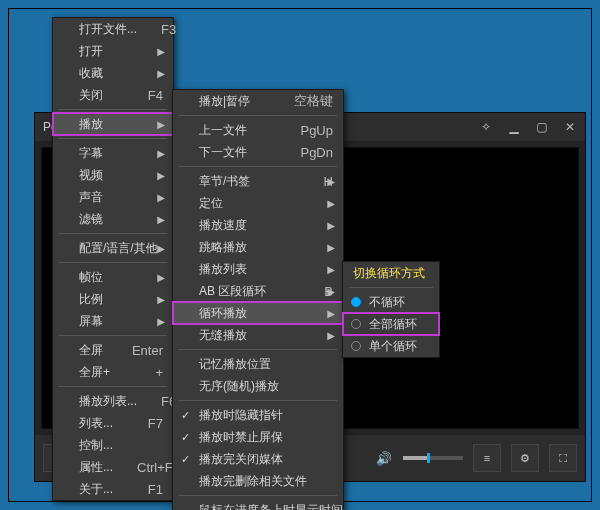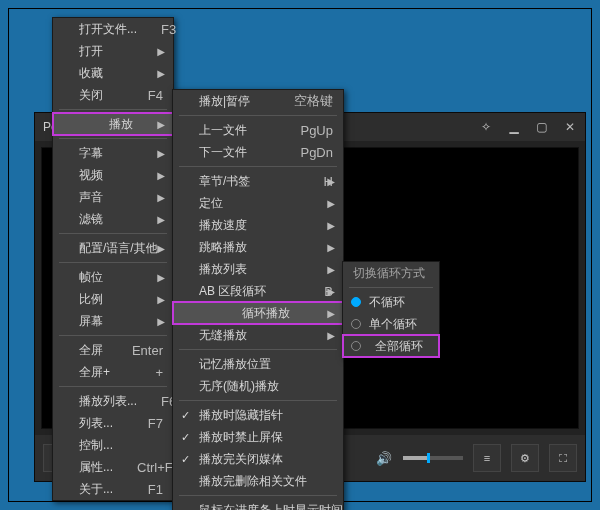--- a/index.html
+++ b/index.html
@@ -17,21 +17,21 @@
   .vol-bar::after{content:"";position:absolute;left:0;top:0;bottom:0;width:40%;background:#aaa}
   .vol-knob{position:absolute;left:40%;top:-3px;width:3px;height:10px;background:#0af}
   .menu{position:absolute;background:#3a3a3a;border:1px solid #1a1a1a;box-shadow:2px 2px 6px rgba(0,0,0,.6);}
   .mi{height:22px;display:flex;align-items:center;padding:0 10px 0 26px;position:relative;white-space:nowrap;color:#d6d6d6;cursor:default;}
   .mi .lbl{flex:1}
   .mi .accel{color:#bbb;margin-left:24px;font-size:13px}
   .mi .sub{position:absolute;right:8px;font-size:10px;color:#bbb}
   .mi .chk{position:absolute;left:8px;font-size:11px;color:#ddd}
   .sep{height:1px;background:#555;margin:3px 6px;}
   .hi{background:#525252;}
-  .mag{outline:2px solid #c139d9;outline-offset:-1px;text-align:center;}
+  .mag{outline:2px solid #c139d9;outline-offset:-1px;}
   .radio{position:absolute;left:8px;width:8px;height:8px;border-radius:50%;border:1px solid #888;}
   .radio.on{background:#0af;border-color:#0af}
   .menu1{left:52px;top:17px;width:120px;}
   .menu2{left:172px;top:89px;width:170px;}
   .menu3{left:342px;top:261px;width:96px;}
 </style>
 </head>
 <body>
 
 <div class="frame"></div>
@@ -226,29 +226,29 @@
     <div class="mi">
       <span class="lbl">播放完删除相关文件</span>
     </div>
     <div class="sep"></div>
     <div class="mi">
       <span class="lbl">鼠标在进度条上时显示时间</span>
     </div>
   </div>
 
 <div class="menu menu3" id="menu3">
-    <div class="mi" style="padding-left: 10px; color: #a3a3a3;">
+    <div class="mi" style="padding-left: 10px; color: #fde047;">
       <span class="lbl">切换循环方式</span>
     </div>
     <div class="sep"></div>
     <div class="mi">
       <span class="radio on"></span>
       <span class="lbl">不循环</span>
-    </div>
-    <div class="mi">
-      <span class="radio"></span>
-      <span class="lbl">单个循环</span>
     </div>
     <div class="mi mag">
       <span class="radio"></span>
       <span class="lbl">全部循环</span>
     </div>
+    <div class="mi">
+      <span class="radio"></span>
+      <span class="lbl">单个循环</span>
+    </div>
   </div>
 
 </body></html>

